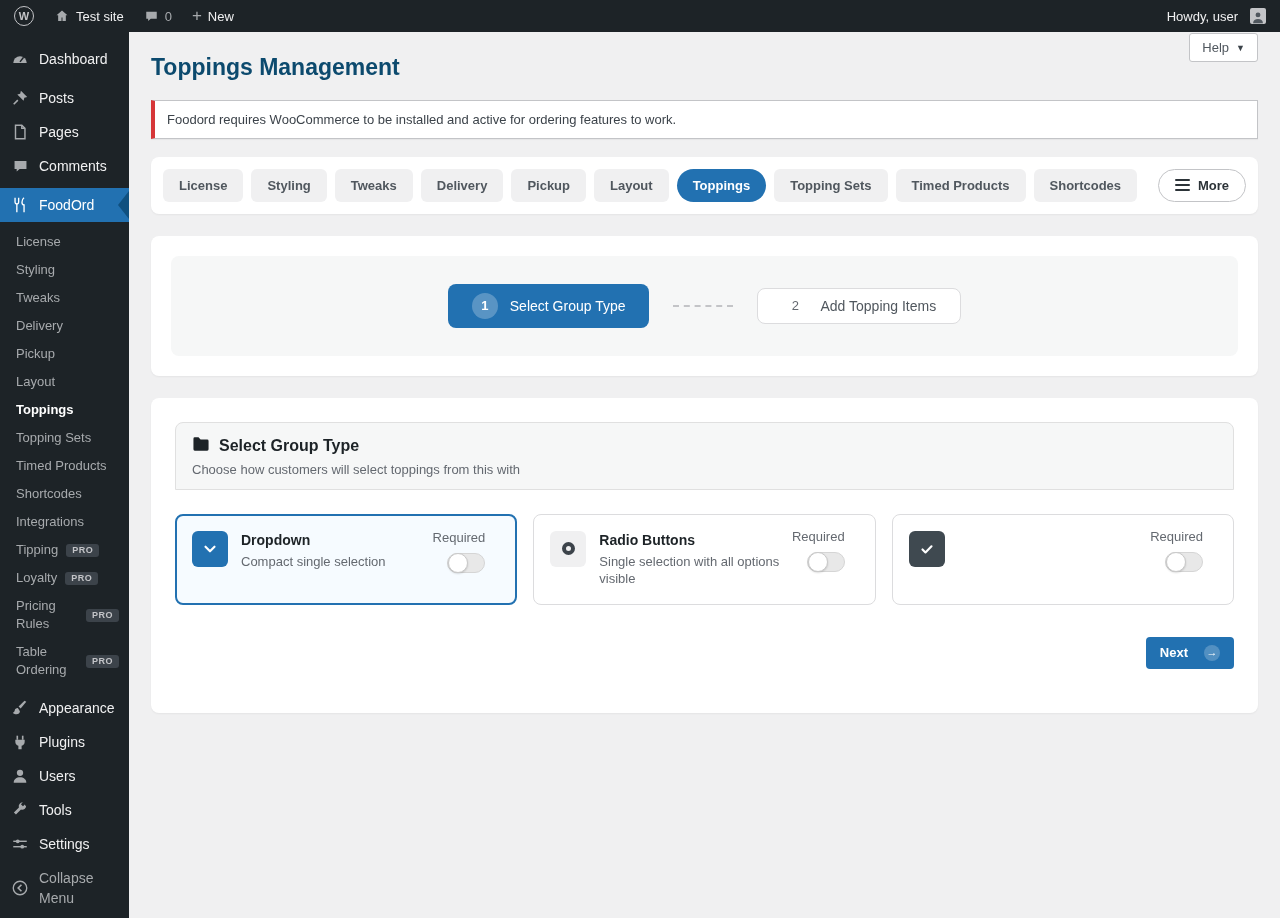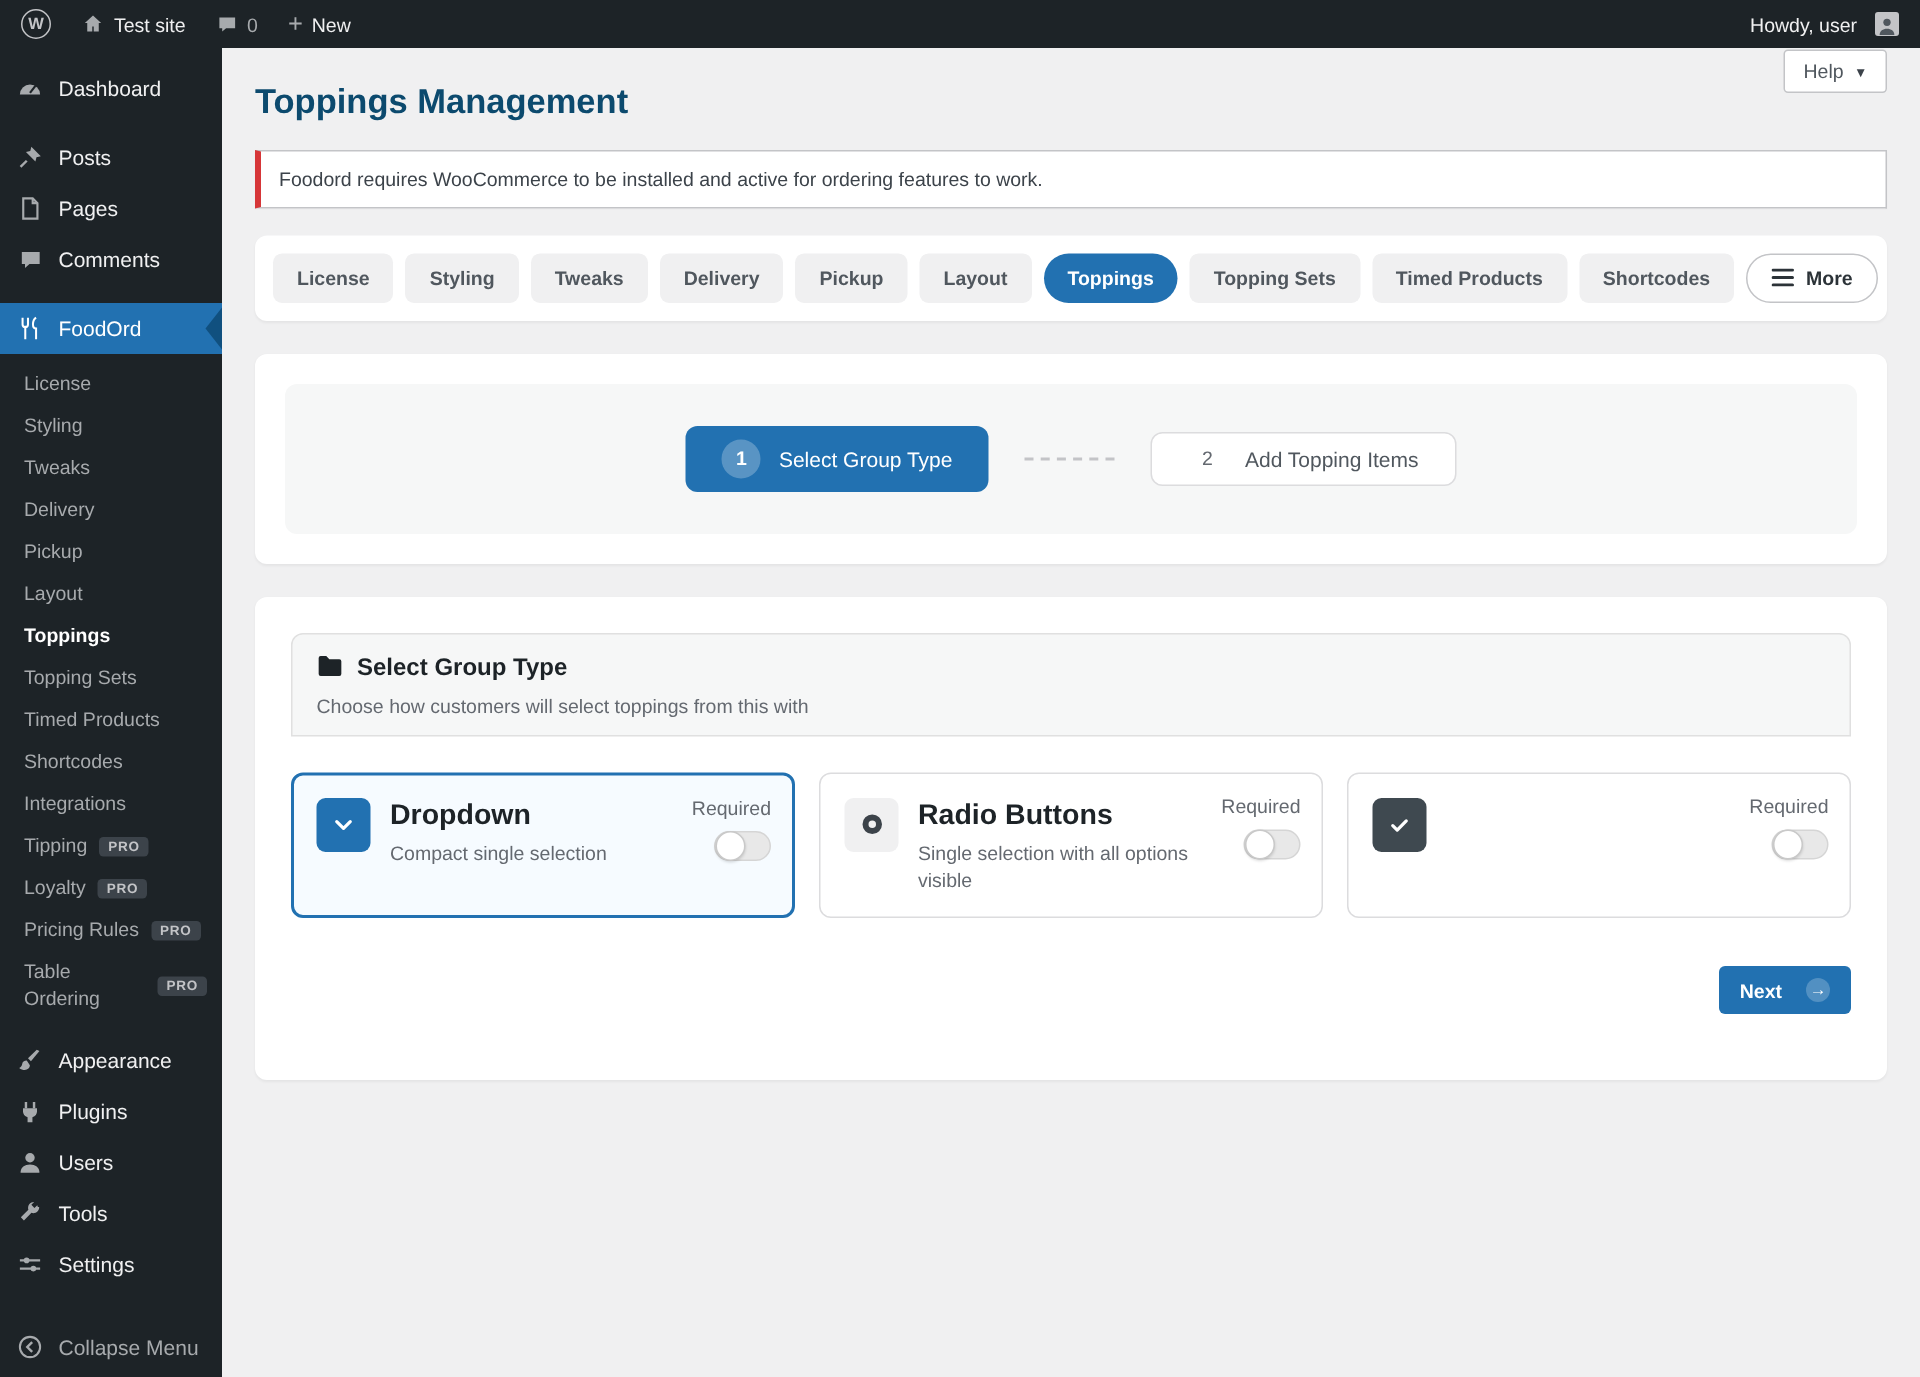--- a/index.html
+++ b/index.html
@@ -30,21 +30,21 @@
   .avatar {
     width:16px; height:16px; background:#c3c4c7; border-radius:2px;
     display:flex; align-items:flex-end; justify-content:center; overflow:hidden; margin-left:6px;
   }
 
   
   .layout { display:flex; height:886px; }
 
   
   .sidebar {
-    width:148px; background:#1d2327; color:#f0f0f1; flex-shrink:0;
+    width:129px; background:#1d2327; color:#f0f0f1; flex-shrink:0;
     display:flex; flex-direction:column; padding-top:10px; font-size:14px;
   }
   .mi {
     display:flex; align-items:center; gap:9px; padding:7px 8px 7px 10px;
     color:#f0f0f1; cursor:pointer; line-height:20px;
   }
   .mi-icon { width:20px; display:flex; justify-content:center; color:#a7aaad; flex-shrink:0; }
   .sep { height:12px; }
   .sep-sm { height:6px; }
   .mi.active-parent { background:#2271b1; color:#fff; position:relative; }
@@ -139,23 +139,23 @@
   .opt-card.selected { border:2px solid #2271b1; background:#f6fbff; padding:15px; }
   .opt-ic {
     width:36px; height:36px; border-radius:6px; flex-shrink:0;
     display:flex; align-items:center; justify-content:center;
   }
   .opt-ic-dropdown { background:#2271b1; color:#fff; }
   .opt-ic-radio { background:#f0f0f1; }
   .radio-glyph { width:13px; height:13px; border:4px solid #3c434a; border-radius:50%; }
   .opt-ic-checkbox { background:#3f4950; color:#fff; }
   .opt-text { padding-right:70px; }
-  .opt-title { font-size:19px; font-weight:700; color:#1d2327; line-height:1.3; }
+  .opt-title { font-size:14px; font-weight:700; color:#1d2327; line-height:1.3; }
   .opt-desc { font-size:13px; color:#646970; margin-top:4px; line-height:1.35; }
-  .opt-req { position:absolute; top:14px; right:14px; display:flex; flex-direction:column; align-items:flex-end; gap:8px; }
+  .opt-req { position:absolute; top:14px; right:30px; display:flex; flex-direction:column; align-items:flex-end; gap:8px; }
   .req-label { font-size:13px; color:#646970; }
   .toggle {
     width:38px; height:20px; background:#e8e8e8; border:1px solid #d5d5d5; border-radius:10px;
     position:relative; cursor:pointer; display:inline-block;
   }
   .knob {
     position:absolute; left:0; top:-1px; width:20px; height:20px; border-radius:50%;
     background:#fff; border:1px solid #c9c9c9; box-shadow:0 1px 2px rgba(0,0,0,.15);
   }
 

